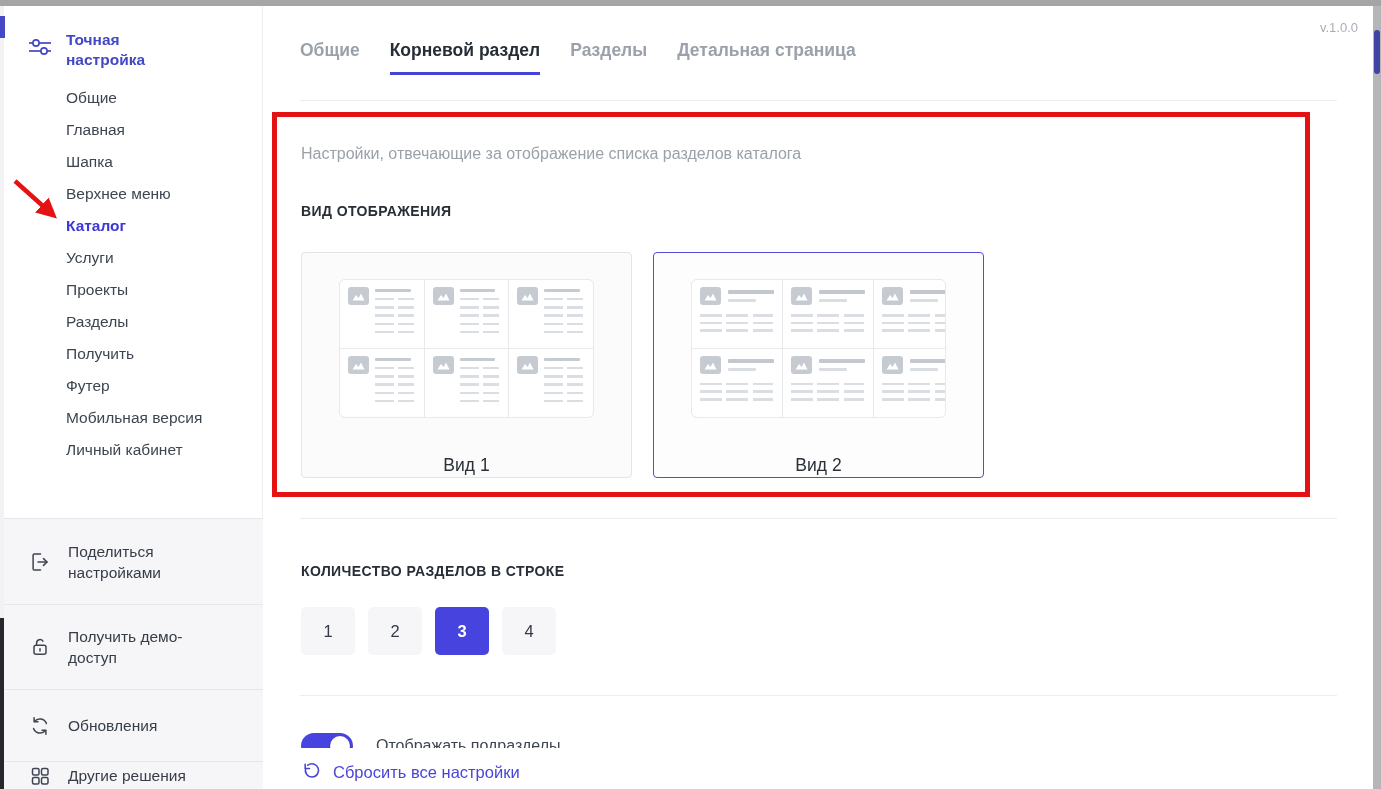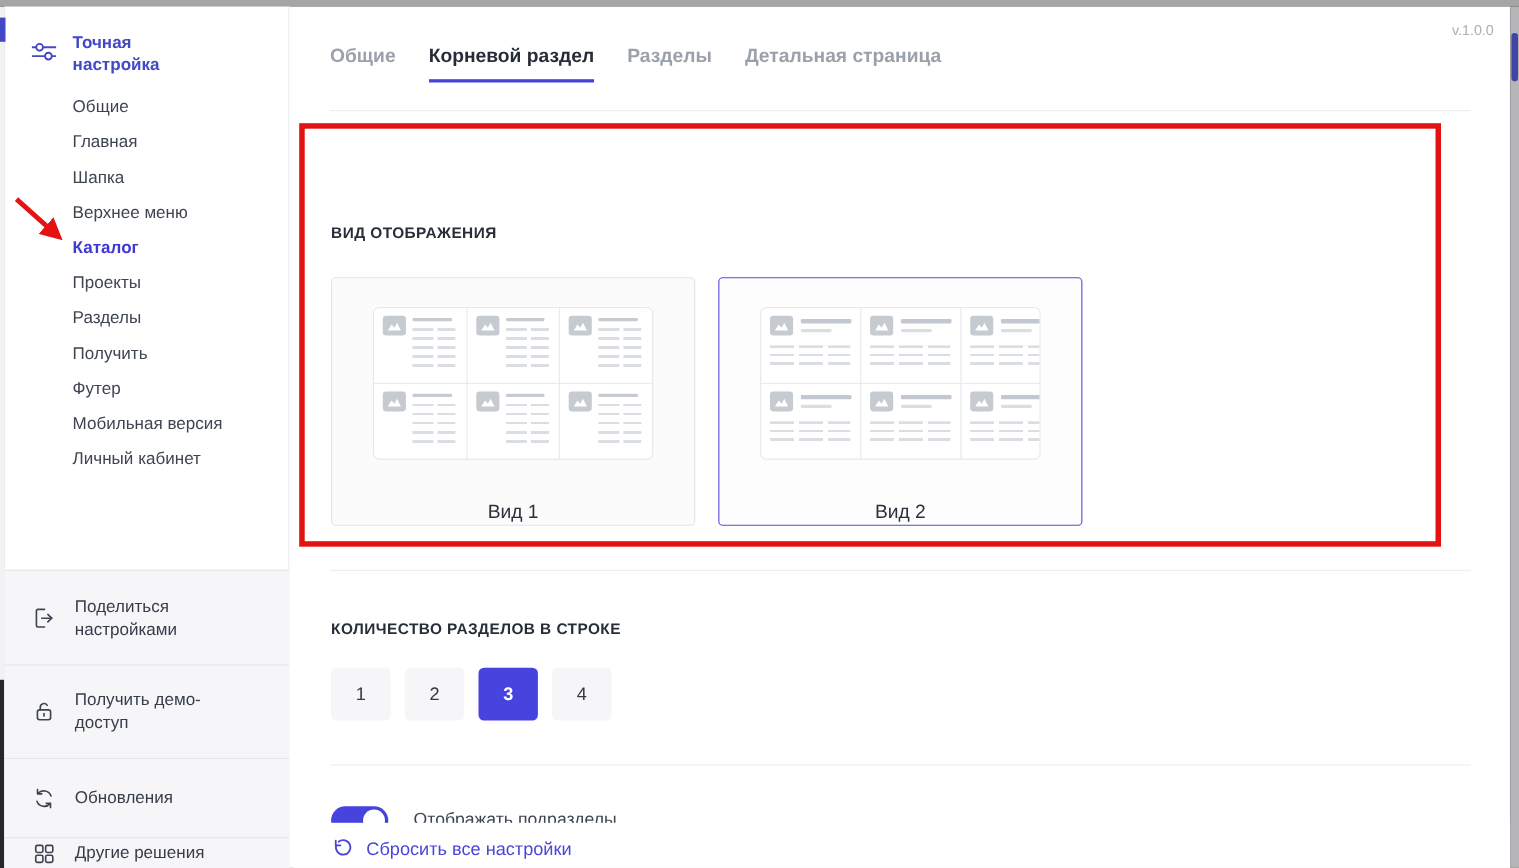--- a/index.html
+++ b/index.html
@@ -97,20 +97,21 @@
           </svg>
         </span>
         <span class="sb-title">Точная настройка</span>
       </div>
       <nav class="nav">
         <div class="nav-item">Общие</div>
         <div class="nav-item">Главная</div>
         <div class="nav-item">Шапка</div>
         <div class="nav-item">Верхнее меню</div>
         <div class="nav-item active">Каталог</div>
+        <div class="nav-item">Услуги</div>
         <div class="nav-item">Проекты</div>
         <div class="nav-item">Разделы</div>
         <div class="nav-item">Получить</div>
         <div class="nav-item">Футер</div>
         <div class="nav-item">Мобильная версия</div>
         <div class="nav-item">Личный кабинет</div>
       </nav>
       <div class="sb-actions">
         <div class="action a0">
           <span class="a-icon">
@@ -158,20 +159,21 @@
     </aside>
 
     <div class="tabs">
       <div class="tab">Общие</div>
       <div class="tab active">Корневой раздел</div>
       <div class="tab">Разделы</div>
       <div class="tab">Детальная страница</div>
     </div>
     <div class="divider" style="top:94px"></div>
 
+    <div class="desc">Настройки, отвечающие за отображение списка разделов каталога</div>
     <div class="sec-title" style="top:197px">ВИД ОТОБРАЖЕНИЯ</div>
 
     <div class="cards">
       <div class="vcard">
         <div class="thumb">
           <div class="cell">
               <div class="cA">
             <span class="mimg">
                   <svg viewBox="0 0 13 9">
                     <path d="M0.5 8.5 L4 3 L6.5 6 L9 1.5 L12.5 8.5 Z" fill="#fff"></path>

